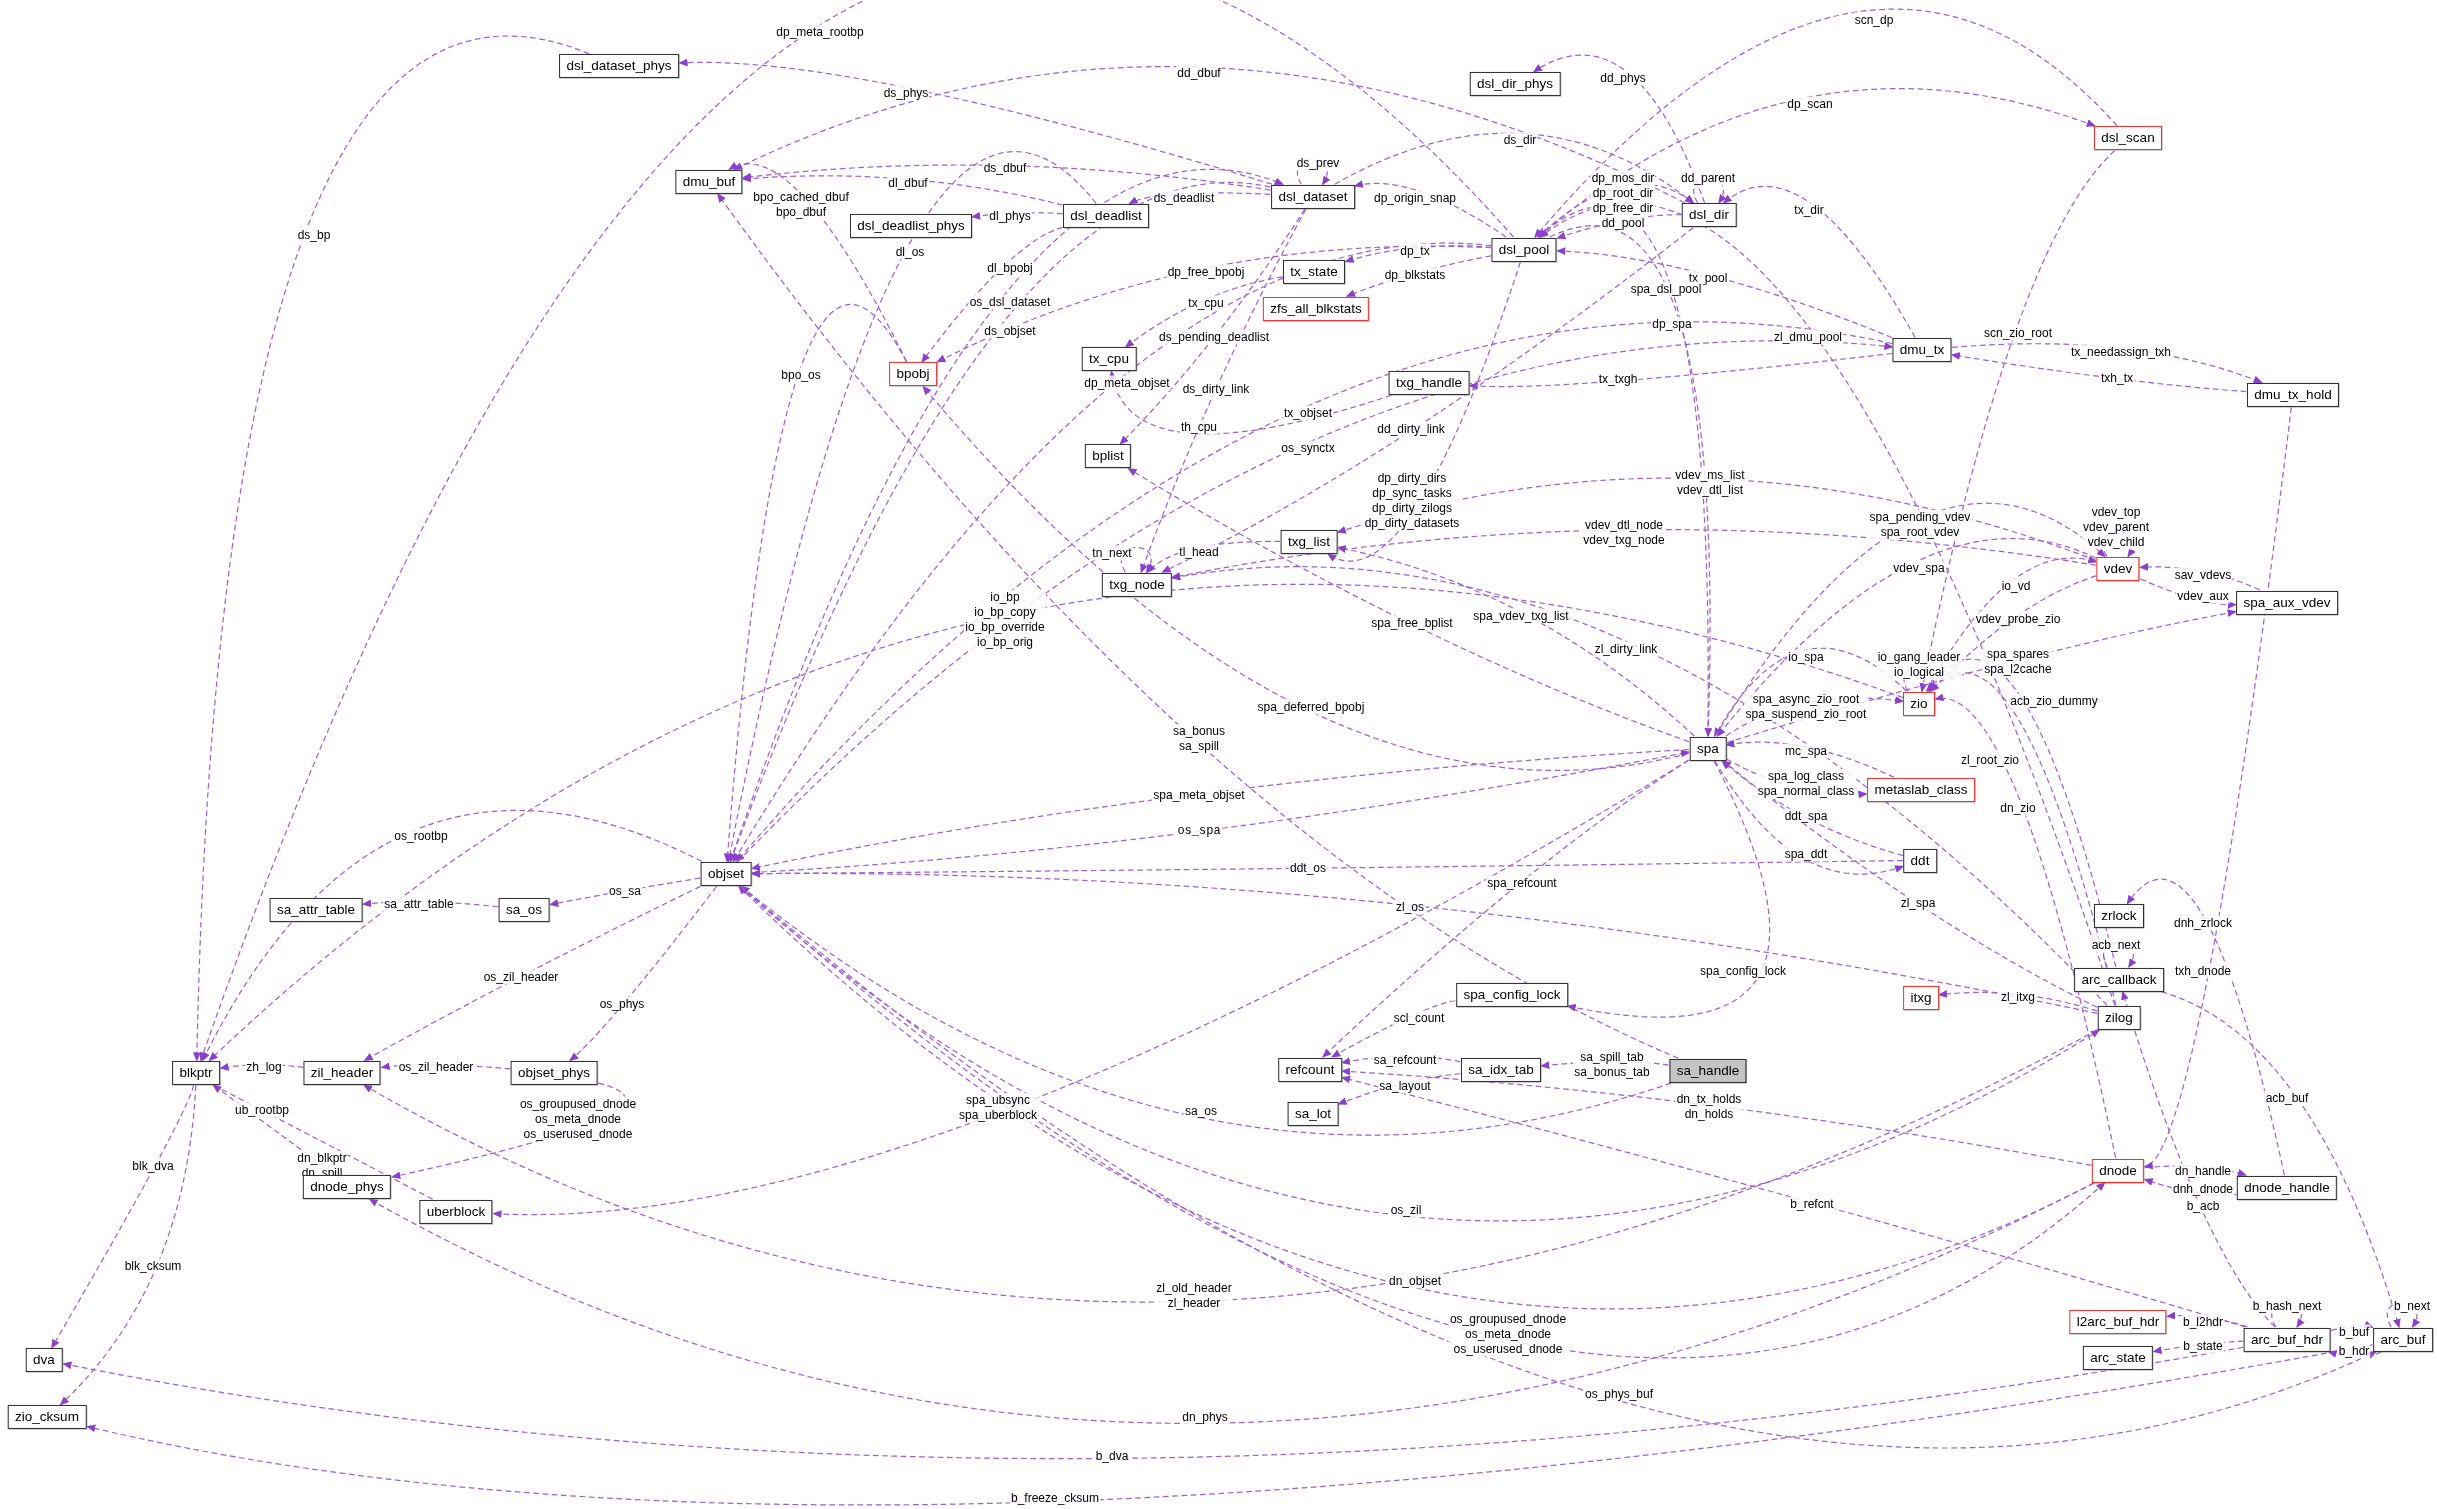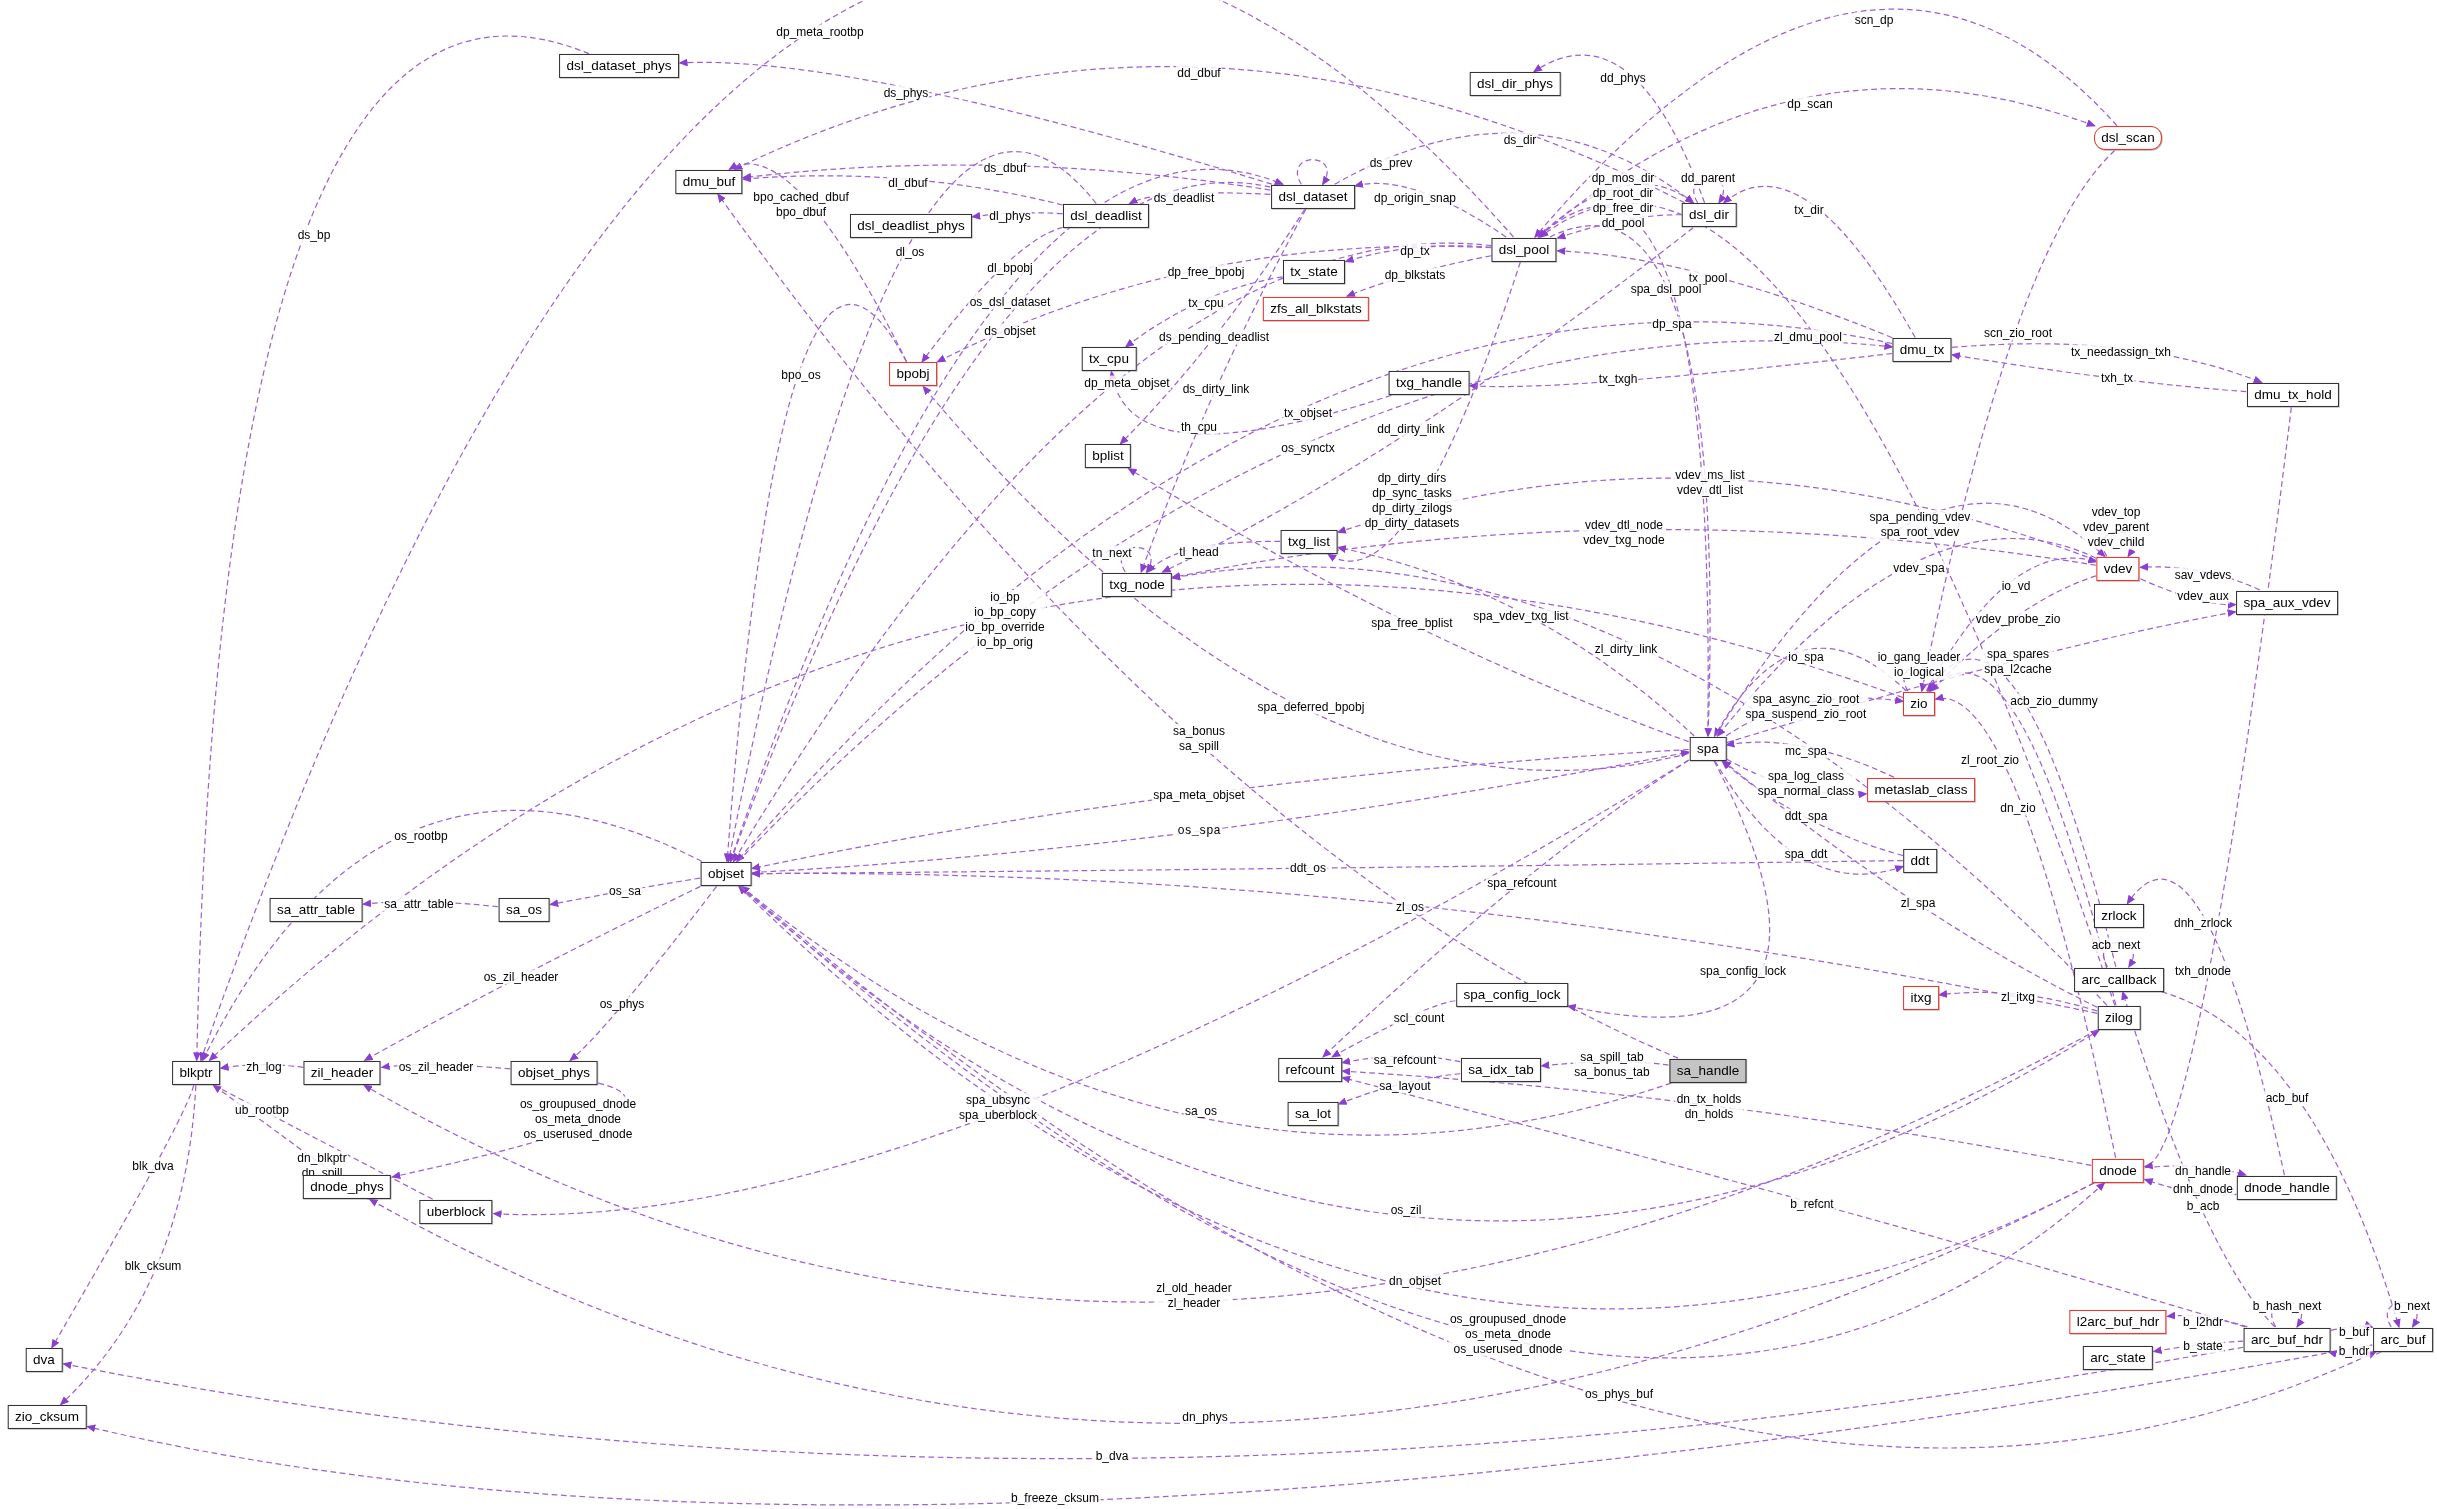--- a/index.html
+++ b/index.html
@@ -152,21 +152,21 @@
 <div class="elabel" style="left: 820px; top: 32px;">dp_meta_rootbp</div>
     <div class="elabel" style="left: 906px; top: 93px;">ds_phys</div>
     <div class="elabel" style="left: 1623px; top: 78px;">dd_phys</div>
     <div class="elabel" style="left: 1847px; top: 20px; margin-left: 27px;">scn_dp</div>
     <div class="elabel" style="left: 1810px; top: 104px;">dp_scan</div>
     <div class="elabel" style="left: 314px; top: 235px;">ds_bp</div>
     <div class="elabel" style="left: 1199px; top: 73px;">dd_dbuf</div>
     <div class="elabel" style="left: 1005px; top: 168px;">ds_dbuf</div>
     <div class="elabel" style="left: 908px; top: 183px;">dl_dbuf</div>
     <div class="elabel" style="left: 801px; top: 205px;">bpo_cached_dbuf<br>bpo_dbuf</div>
-    <div class="elabel" style="left: 1391px; top: 163px; text-align: center;">ds_prev</div>
+    <div class="elabel" style="left: 1318px; top: 163px; text-align: center;">ds_prev</div>
     <div class="elabel" style="left: 1520px; top: 140px;">ds_dir</div>
     <div class="elabel" style="left: 1623px; top: 193px;">dp_mos_dir<br>dp_root_dir<br>dp_free_dir</div>
     <div class="elabel" style="left: 1708px; top: 178px;">dd_parent</div>
     <div class="elabel" style="left: 1809px; top: 210px;">tx_dir</div>
     <div class="elabel" style="left: 1623px; top: 223px;">dd_pool</div>
     <div class="elabel" style="left: 1415px; top: 198px;">dp_origin_snap</div>
     <div class="elabel" style="left: 1184px; top: 198px;">ds_deadlist</div>
     <div class="elabel" style="left: 1010px; top: 216px;">dl_phys</div>
     <div class="elabel" style="left: 1415px; top: 251px;">dp_tx</div>
     <div class="elabel" style="left: 1415px; top: 275px;">dp_blkstats</div>
@@ -265,21 +265,21 @@
     <div class="elabel" style="left: 622px; top: 1004px;">os_phys</div>
     <div class="elabel" style="left: 264px; top: 1067px;">zh_log</div>
     <div class="elabel" style="left: 436px; top: 1067px;">os_zil_header</div>
     <div class="elabel" style="left: 262px; top: 1110px;">ub_rootbp</div>
     <div class="elabel" style="left: 578px; top: 1119px;">os_groupused_dnode<br>os_meta_dnode<br>os_userused_dnode</div>
     <div class="elabel" style="left: 153px; top: 1166px;">blk_dva</div>
     <div class="elabel" style="left: 322px; top: 1166px;">dn_blkptr<br>dn_spill</div>
     <div class="elabel" style="left: 153px; top: 1266px;">blk_cksum</div>
     <div class="node " style="left: 619px; top: 66px;">dsl_dataset_phys</div>
     <div class="node " style="left: 1515px; top: 84px;">dsl_dir_phys</div>
-    <div class="node red" style="left: 2128px; top: 138px; border-radius: 11px;">dsl_scan</div>
+    <div class="node red" style="left: 2128px; top: 138px;">dsl_scan</div>
     <div class="node " style="left: 709px; top: 182px;">dmu_buf</div>
     <div class="node " style="left: 1313px; top: 197px;">dsl_dataset</div>
     <div class="node " style="left: 1709px; top: 215px;">dsl_dir</div>
     <div class="node " style="left: 1106px; top: 216px;">dsl_deadlist</div>
     <div class="node " style="left: 911px; top: 226px;">dsl_deadlist_phys</div>
     <div class="node " style="left: 1524px; top: 250px;">dsl_pool</div>
     <div class="node " style="left: 1314px; top: 272px;">tx_state</div>
     <div class="node red" style="left: 1316px; top: 309px;">zfs_all_blkstats</div>
     <div class="node " style="left: 1922px; top: 350px;">dmu_tx</div>
     <div class="node " style="left: 1109px; top: 359px;">tx_cpu</div>

